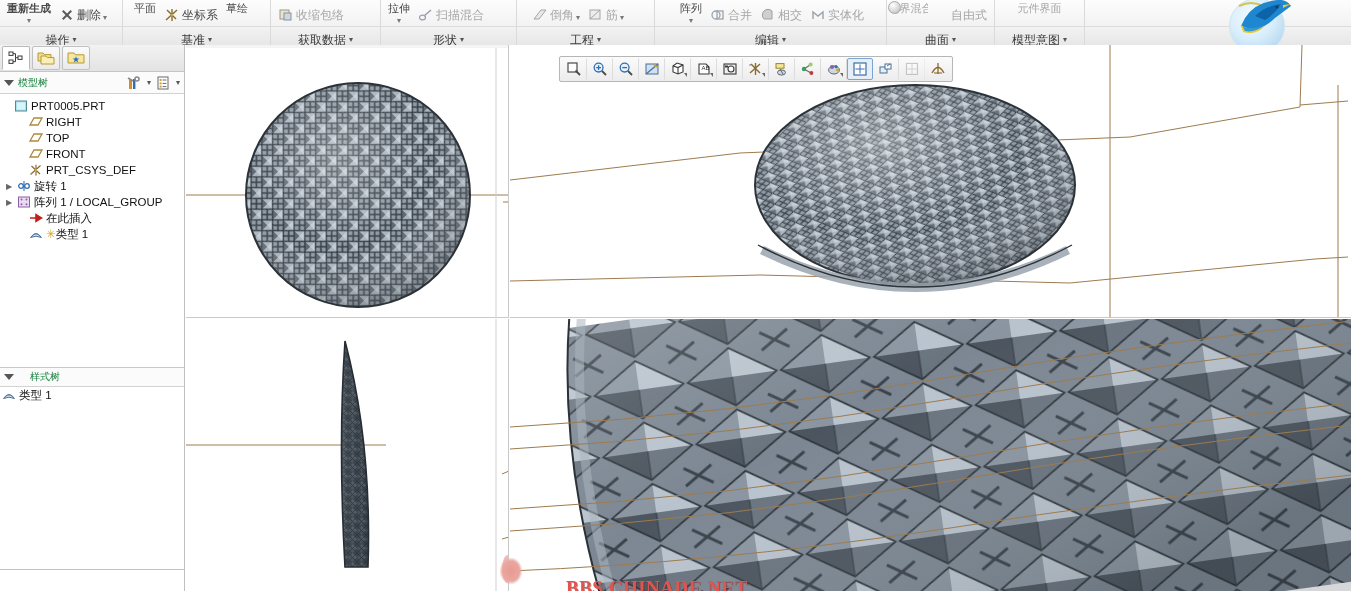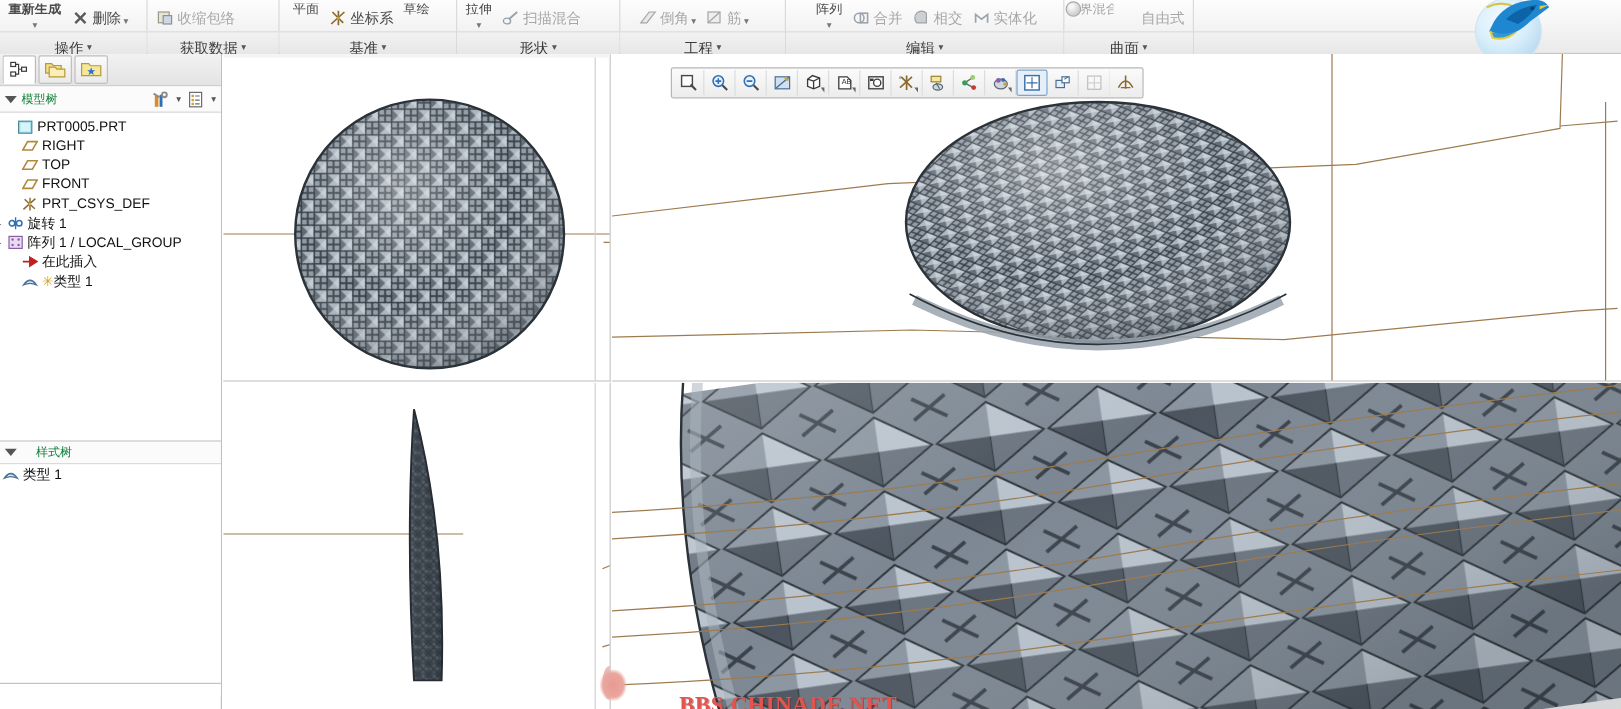--- a/index.html
+++ b/index.html
@@ -99,21 +99,21 @@
 
   .tree-body { position:relative; height:273px; overflow:hidden; background:#fff; }
   .tnode {
     display:flex; align-items:center; height:16px; gap:3px; padding-left:2px;
     font-size:11.5px; color:#111; white-space:nowrap;
   }
   .tnode .exp { width:10px; text-align:center; font-size:8px; color:#666; flex:0 0 10px;}
   .tnode .ti { width:14px; height:14px; flex:0 0 14px; position:relative; }
   .tnode .tl { font-family:"Liberation Sans","DejaVu Sans",sans-serif; }
   .tnode.lvl0 { padding-left:1px; }
-  .tnode.lvl1 { padding-left:5px; }
+  .tnode.lvl1 { padding-left:16px; }
 
   .style-header {
     position:absolute; left:0; top:calc(27px + 22px + 273px); width:184px;
     height:20px; display:flex; align-items:center; gap:16px; padding:0 4px;
     border-top:1px solid #c9c9c9; border-bottom:1px solid #d2d2d2; background:#fbfbfb;
   }
   .style-body { position:absolute; left:0; top:342px; width:184px; height:193px; background:#fff; }
   .panel-bottomline { position:absolute; left:0; bottom:10px; width:184px; height:1px; background:#c2c2c2;}
 
   
@@ -172,37 +172,20 @@
             <span class="ci ic ic-x"></span>
             <span class="lbl">删除</span>
             <span class="caret">▾</span>
           </div>
         </div>
         <div class="rgroup-title">
           <span>操作</span><span class="caret">▾</span>
         </div>
       </div>
 
-      <div class="rgroup" style="width:110px;">
-        <div class="rgroup-cmds">
-          <div class="cmd dim">
-            <span class="ci">
-              <svg width="16" height="16" viewBox="0 0 16 16">
-                <rect x="2" y="3" width="9" height="9" fill="#e8e4cf" stroke="#9a9a8a"></rect>
-                <rect x="6" y="6" width="7" height="7" fill="#cfd8e0" stroke="#8592a0"></rect>
-              </svg>
-            </span>
-            <span class="lbl">收缩包络</span>
-          </div>
-        </div>
-        <div class="rgroup-title">
-          <span>获取数据</span><span class="caret">▾</span>
-        </div>
-      </div>
-
       <div class="rgroup" style="width:148px;">
         <div class="rgroup-cmds" style="padding-left:8px;">
           <div class="cmd stack clipped" style="margin-top:-8px;">
             <span class="lbl">平面</span>
           </div>
           <div class="cmd">
             <span class="ci">
               <svg width="16" height="16" viewBox="0 0 16 16">
                 <path d="M2 13 L13 3" stroke="#8a6a2f" stroke-width="1.4"></path>
                 <path d="M3 3 L12 12" stroke="#8a6a2f" stroke-width="1.4"></path>
@@ -214,20 +197,37 @@
           </div>
           <div class="cmd stack clipped" style="margin-top:-8px;">
             <span class="lbl">草绘</span>
           </div>
         </div>
         <div class="rgroup-title">
           <span>基准</span><span class="caret">▾</span>
         </div>
       </div>
 
+      <div class="rgroup" style="width:110px;">
+        <div class="rgroup-cmds">
+          <div class="cmd dim">
+            <span class="ci">
+              <svg width="16" height="16" viewBox="0 0 16 16">
+                <rect x="2" y="3" width="9" height="9" fill="#e8e4cf" stroke="#9a9a8a"></rect>
+                <rect x="6" y="6" width="7" height="7" fill="#cfd8e0" stroke="#8592a0"></rect>
+              </svg>
+            </span>
+            <span class="lbl">收缩包络</span>
+          </div>
+        </div>
+        <div class="rgroup-title">
+          <span>获取数据</span><span class="caret">▾</span>
+        </div>
+      </div>
+
       <div class="rgroup" style="width:136px;">
         <div class="rgroup-cmds">
           <div class="cmd stack clipped" style="margin-top:-8px;">
             <span class="lbl">拉伸</span>
             <span class="caret">▾</span>
           </div>
           <div class="cmd dim">
             <span class="ci">
               <svg width="16" height="16" viewBox="0 0 16 16">
                 <ellipse cx="4.5" cy="10.5" rx="3" ry="2.4" fill="none" stroke="#9aa3ab" stroke-width="1.2"></ellipse>
@@ -316,20 +316,30 @@
               <span class="ic-sphere"></span>
             </span>
             <span class="lbl">自由式</span>
           </div>
         </div>
         <div class="rgroup-title">
           <span>曲面</span><span class="caret">▾</span>
         </div>
       </div>
 
+      <div class="rgroup" style="width:90px;">
+        <div class="rgroup-cmds" style="justify-content:center;">
+          <div class="cmd dim stack clipped" style="margin-top:-6px;">
+            <span class="lbl">元件界面</span>
+          </div>
+        </div>
+        <div class="rgroup-title">
+          <span>模型意图</span><span class="caret">▾</span>
+        </div>
+      </div>
 
       <div class="rgroup" style="width:266px;border-right:none;">
         <div class="rgroup-cmds"></div>
         <div class="rgroup-title" style="background:linear-gradient(#f2f2f2,#e7e7e7);"></div>
       </div>
     </div>
   </div>
 
   <div class="logo-wrap">
     <div class="logo-circle"></div>

